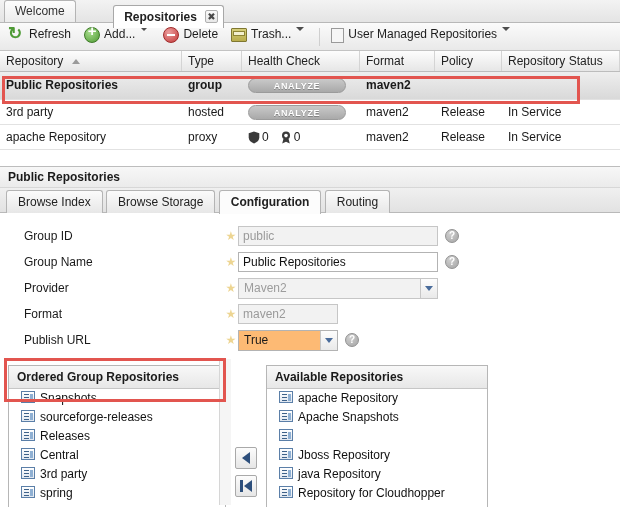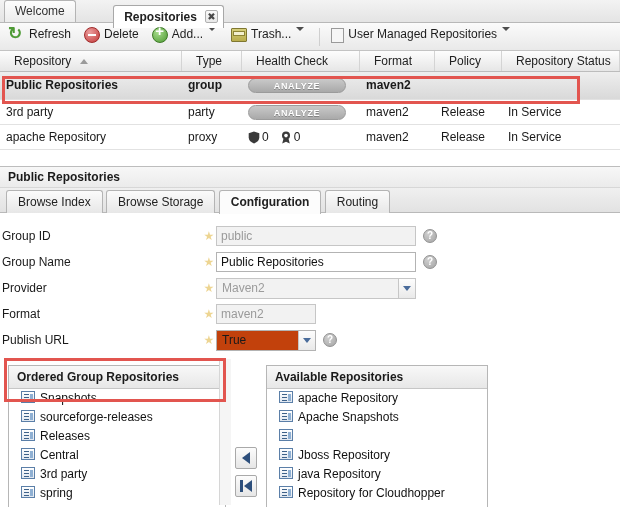--- a/index.html
+++ b/index.html
@@ -154,21 +154,21 @@
   .grid-head {
     display: flex;
     height: 21px;
     background: linear-gradient(to bottom, #fdfdfd 0%, #e6e6e6 100%);
     border-bottom: 1px solid #bcbcbc;
     font-size: 12px;
     color: #222;
   }
   .grid-head .cell {
     line-height: 20px;
-    padding: 0 14px;
+    padding: 0 6px;
     border-right: 1px solid #d4d4d4;
     overflow: hidden;
     white-space: nowrap;
     cursor: pointer;
   }
   .sort-asc {
     display: inline-block;
     margin-left: 5px;
     width: 0; height: 0;
     border-left: 4px solid transparent;
@@ -258,21 +258,21 @@
   }
   .subtab.active {
     background: #fcfcfc;
     font-weight: bold;
     height: 24px;
     line-height: 23px;
   }
 
   
   .form { padding: 10px 0 6px 0; background: #ffffff; }
-  .frow { display: flex; align-items: center; height: 26px; padding-left: 2px; }
+  .frow { display: flex; align-items: center; height: 26px; padding-left: 24px; }
   .flabel { width: 200px; font-size: 12px; color: #1a1a1a; }
   .fstar {
     width: 14px; flex: none; text-align: center;
     color: #e8b830; font-size: 12px; line-height: 12px;
   }
   .fstar.dim { color: #edd592; }
   .finput {
     height: 20px;
     border: 1px solid #b3b3b3;
     background: #ffffff;
@@ -281,21 +281,21 @@
     padding: 0 4px;
     color: #111;
     outline: none;
   }
   .finput.readonly { background: #f2f2f2; color: #9a9a9a; border-color: #c6c6c6; }
   .w200 { width: 200px; }
   .w100 { width: 100px; }
   .fselect {
     height: 21px;
     border: 1px solid #b3b3b3;
-    background: #c2410c;
+    background: #fdba74;
     display: flex; align-items: center;
     font-size: 12px;
     padding-left: 5px;
     position: relative;
     cursor: pointer;
   }
   .fselect.readonly { background: #f2f2f2; color: #9c9c9c; border-color: #c6c6c6; }
   .fselect .sv { flex: 1; }
   .fselect .sbtn {
     width: 17px; height: 19px;
@@ -419,27 +419,27 @@
       <span class="tab-close">✖</span>
     </div>
   </div>
 
   <div class="toolbar">
     <div class="tb-item">
       <span class="tb-ico ico-refresh"></span>
       <span>Refresh</span>
     </div>
     <div class="tb-item">
-      <span class="tb-ico ico-delete"></span>
-      <span>Delete</span>
-    </div>
-    <div class="tb-item">
       <span class="tb-ico ico-add"></span>
       <span>Add...</span>
       <span class="tb-arrow"></span>
+    </div>
+    <div class="tb-item">
+      <span class="tb-ico ico-delete"></span>
+      <span>Delete</span>
     </div>
     <div class="tb-item">
       <span class="tb-ico ico-trash"></span>
       <span>Trash...</span>
       <span class="tb-arrow"></span>
     </div>
     <div class="tb-sep"></div>
     <div class="tb-item">
       <span class="tb-ico ico-copy"></span>
       <span>User Managed Repositories</span>
@@ -466,21 +466,21 @@
       <div class="cell c-health">
         <span class="analyze-pill">ANALYZE</span>
       </div>
       <div class="cell c-format">maven2</div>
       <div class="cell c-policy"></div>
       <div class="cell c-status"></div>
     </div>
 
     <div class="grid-row">
       <div class="cell c-repo">3rd party</div>
-      <div class="cell c-type">party</div>
+      <div class="cell c-type">hosted</div>
       <div class="cell c-health">
         <span class="analyze-pill">ANALYZE</span>
       </div>
       <div class="cell c-format">maven2</div>
       <div class="cell c-policy">Release</div>
       <div class="cell c-status">In Service</div>
     </div>
 
     <div class="grid-row">
       <div class="cell c-repo">apache Repository</div>

